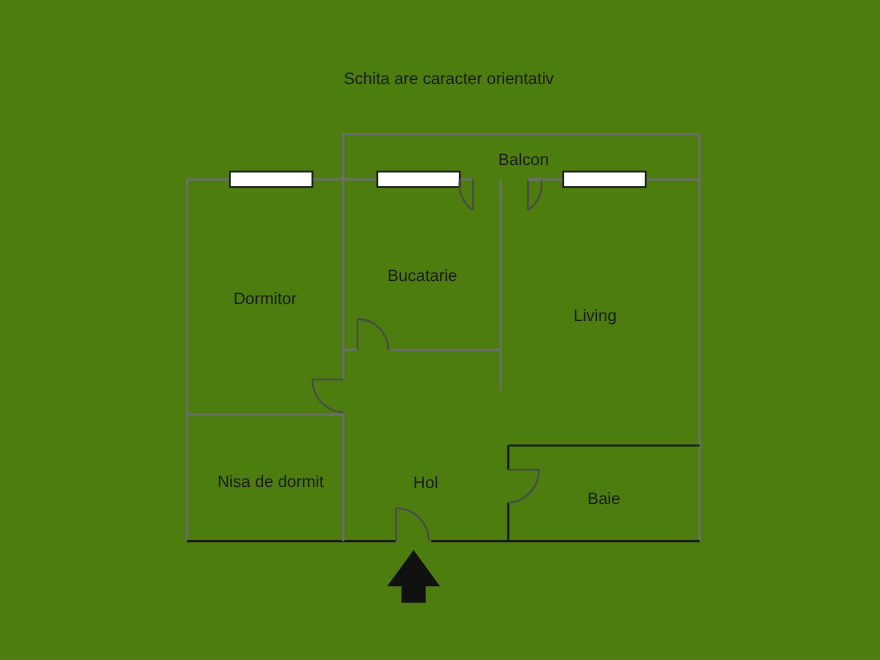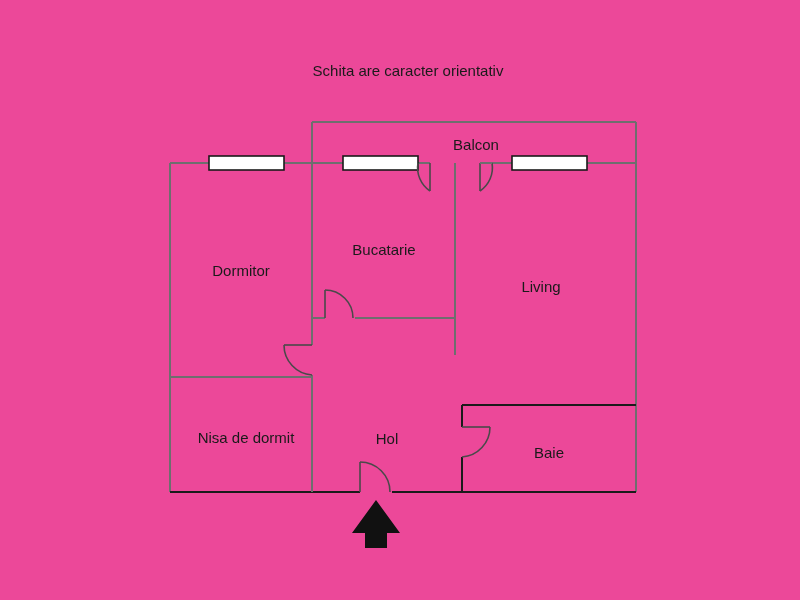--- a/index.html
+++ b/index.html
@@ -12,21 +12,21 @@
     width: 800px;
     height: 600px;
     overflow: hidden;
     font-family: "Liberation Sans", sans-serif;
     color: #1a1a1a;
   }
   #plan-root {
     position: relative;
     width: 800px;
     height: 600px;
-    background: #ec4899;
+    background: #4d7c0f;
   }
   #floorplan-svg {
     position: absolute;
     left: 0;
     top: 0;
     display: block;
   }
   .plan-title {
     font-family: "Liberation Sans", sans-serif;
     font-size: 15px;

